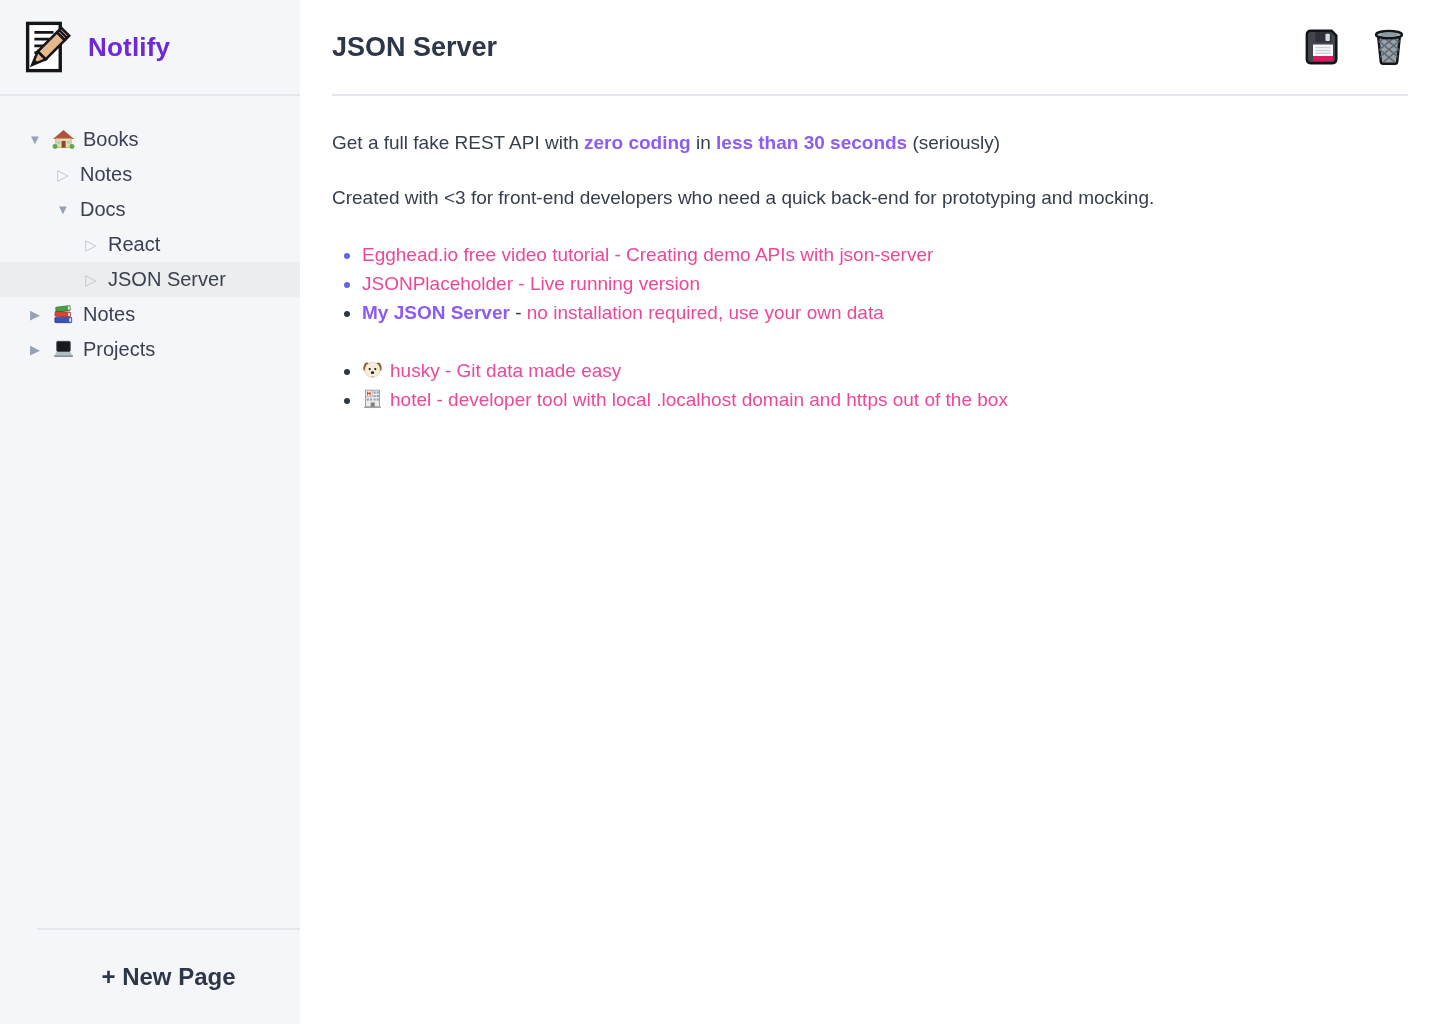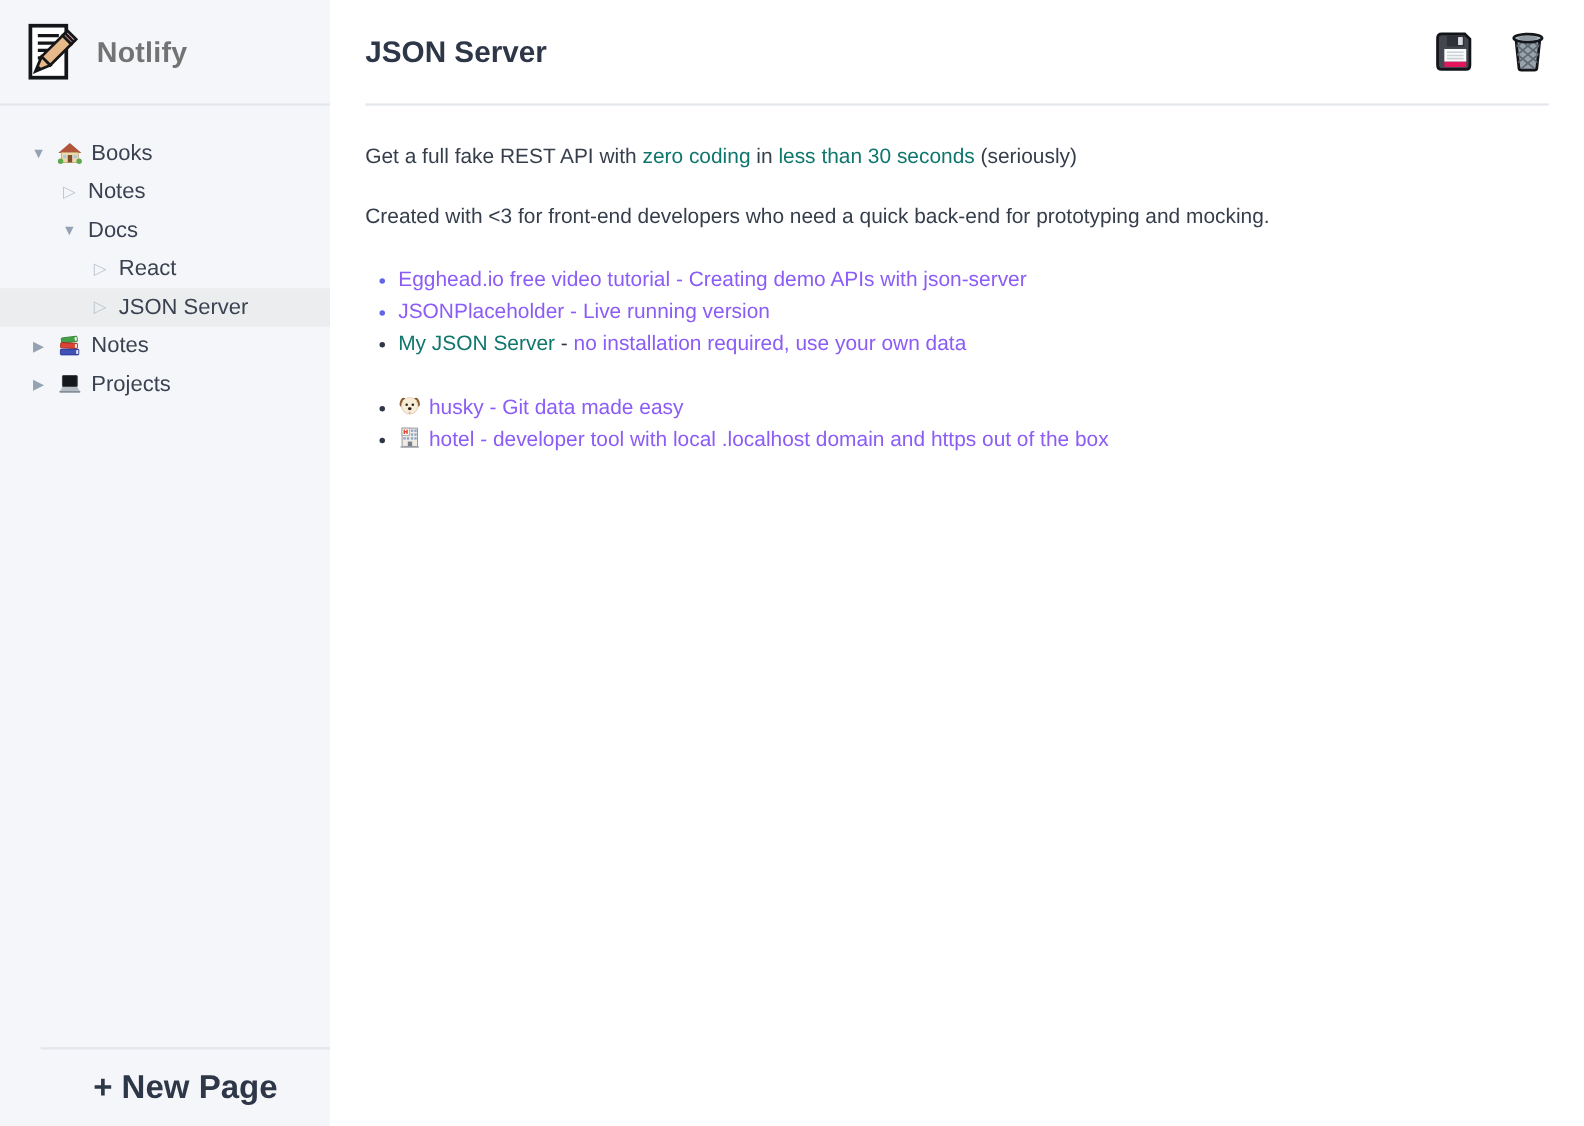--- a/index.html
+++ b/index.html
@@ -16,21 +16,21 @@
     width:300px; min-width:300px; height:1024px;
     background:#f5f6fa;
     display:flex; flex-direction:column;
   }
   .logo-row {
     height:96px; border-bottom:2px solid #e3e6eb;
     display:flex; align-items:center; padding-left:22px;
   }
   .logo-box { width:54px; height:54px; display:flex; }
   .app-name {
-    font-size:26px; font-weight:800; color:#737373;
+    font-size:26px; font-weight:800; color:#6d28d9;
     margin-left:12px; letter-spacing:0.2px;
   }
   .tree { flex:1; padding-top:26px; }
   .trow {
     height:35px; display:flex; align-items:center;
     font-size:20px; color:#3a4150; cursor:pointer;
     white-space:nowrap;
   }
   .trow.selected { background:#ebedef; }
   .d0 { padding-left:24px; }
@@ -39,39 +39,39 @@
   .arrow {
     width:22px; margin-right:6px; flex:none;
     display:flex; align-items:center; justify-content:center;
     font-size:13px; line-height:1;
   }
   .arrow.filled  { color:#94a2b3; }
   .arrow.outline { color:#bdc5cf; font-size:15px; }
   .ticon { width:23px; height:23px; margin-right:8px; flex:none; display:inline-flex; }
   .ticon svg { width:100%; height:100%; }
   .new-page {
-    height:72px; border-top:2px solid #e3e6eb;
+    height:96px; border-top:2px solid #e3e6eb;
     display:flex; align-items:center; justify-content:center;
-    font-size:30px; font-weight:700; color:#2e3748; cursor:pointer;margin-left:37px;
+    font-size:24px; font-weight:700; color:#2e3748; cursor:pointer;margin-left:37px;
   }
   
   .main { flex:1; padding:0 32px; background:#ffffff; }
   .page-header {
     height:96px; border-bottom:2px solid #e3e6eb;
     display:flex; align-items:center; justify-content:space-between;
   }
   .page-title { font-size:27px; font-weight:700; color:#2e3748; }
   .header-actions { display:flex; align-items:center; gap:28px; }
   .action-btn { width:38px; height:38px; cursor:pointer; display:flex; }
   .action-btn svg { width:100%; height:100%; }
   .content { font-size:19px; line-height:1.38; color:#363e4c; }
   .content p { margin:29px 0; }
   .content p.first { margin-top:34px; }
-  .b { font-weight:400; color:#0f766e; }
-  .lnk { color:#8b5cf6; text-decoration:none; cursor:pointer; }
+  .b { font-weight:700; color:#8b5cf6; }
+  .lnk { color:#ec4899; text-decoration:none; cursor:pointer; }
   ul { margin:29px 0; padding-left:30px; }
   li { line-height:29px; }
   li.link-li { color:#6164e6; }
   li.dark-li { color:#2e3748; }
   .inline-icon { width:21px; height:21px; display:inline-block; vertical-align:-3px; margin-right:7px; }
   .inline-icon svg { width:100%; height:100%; }
 </style>
 </head>
 <body>
 

